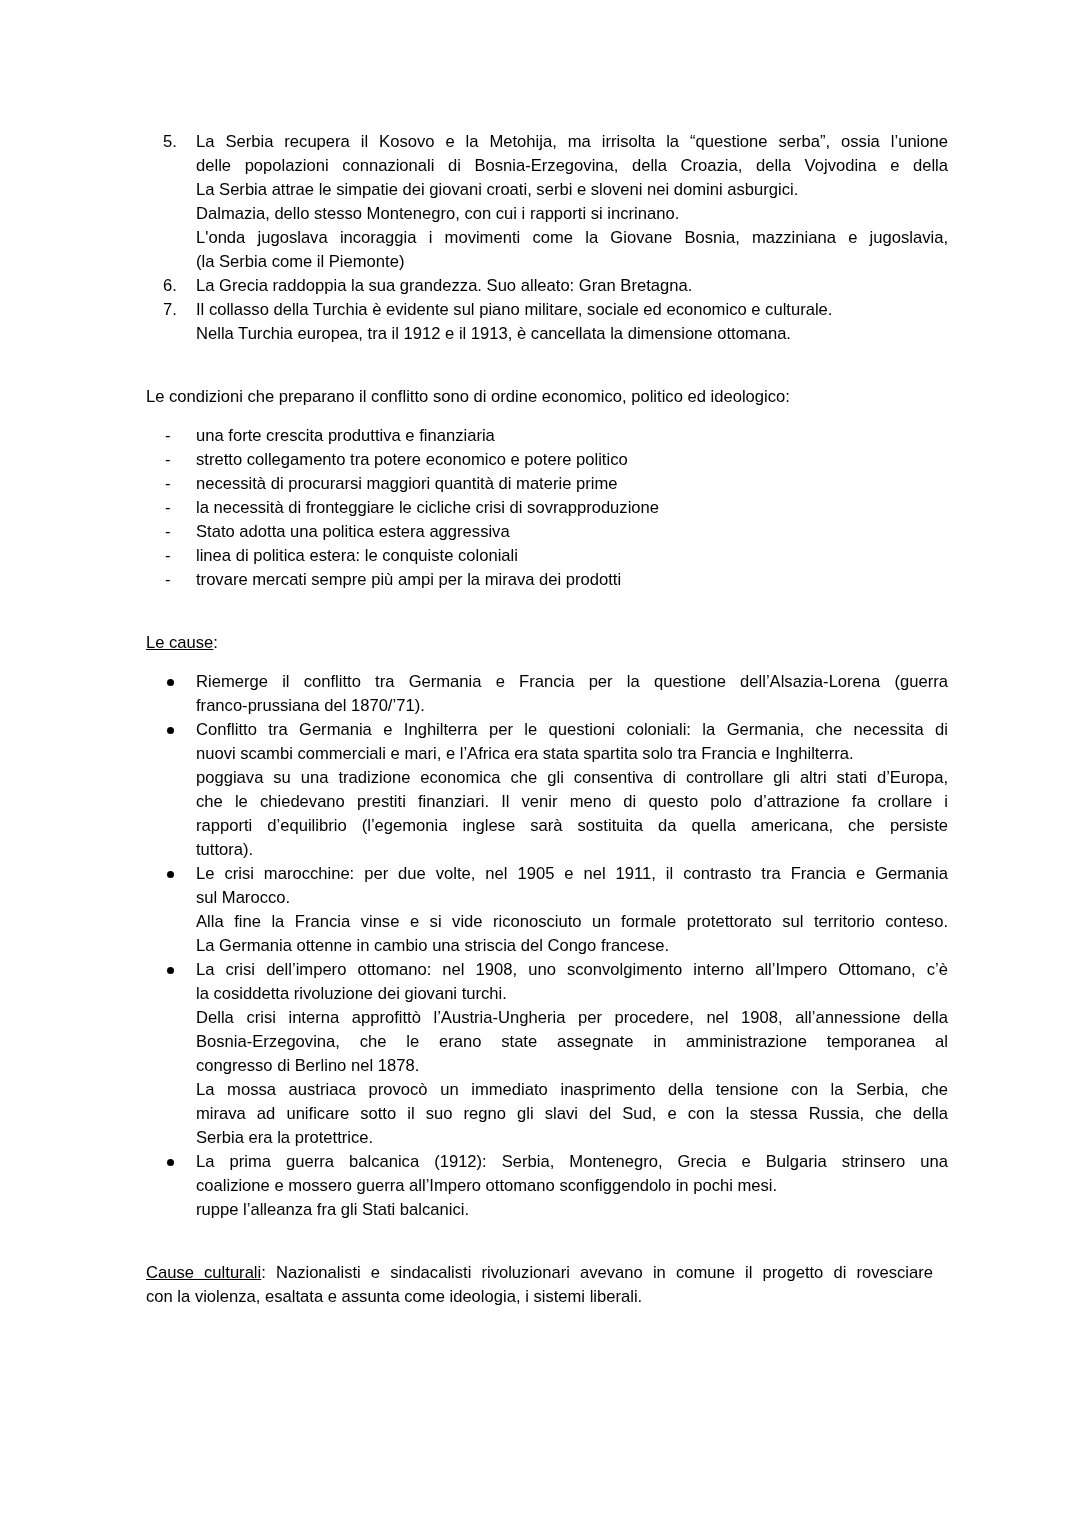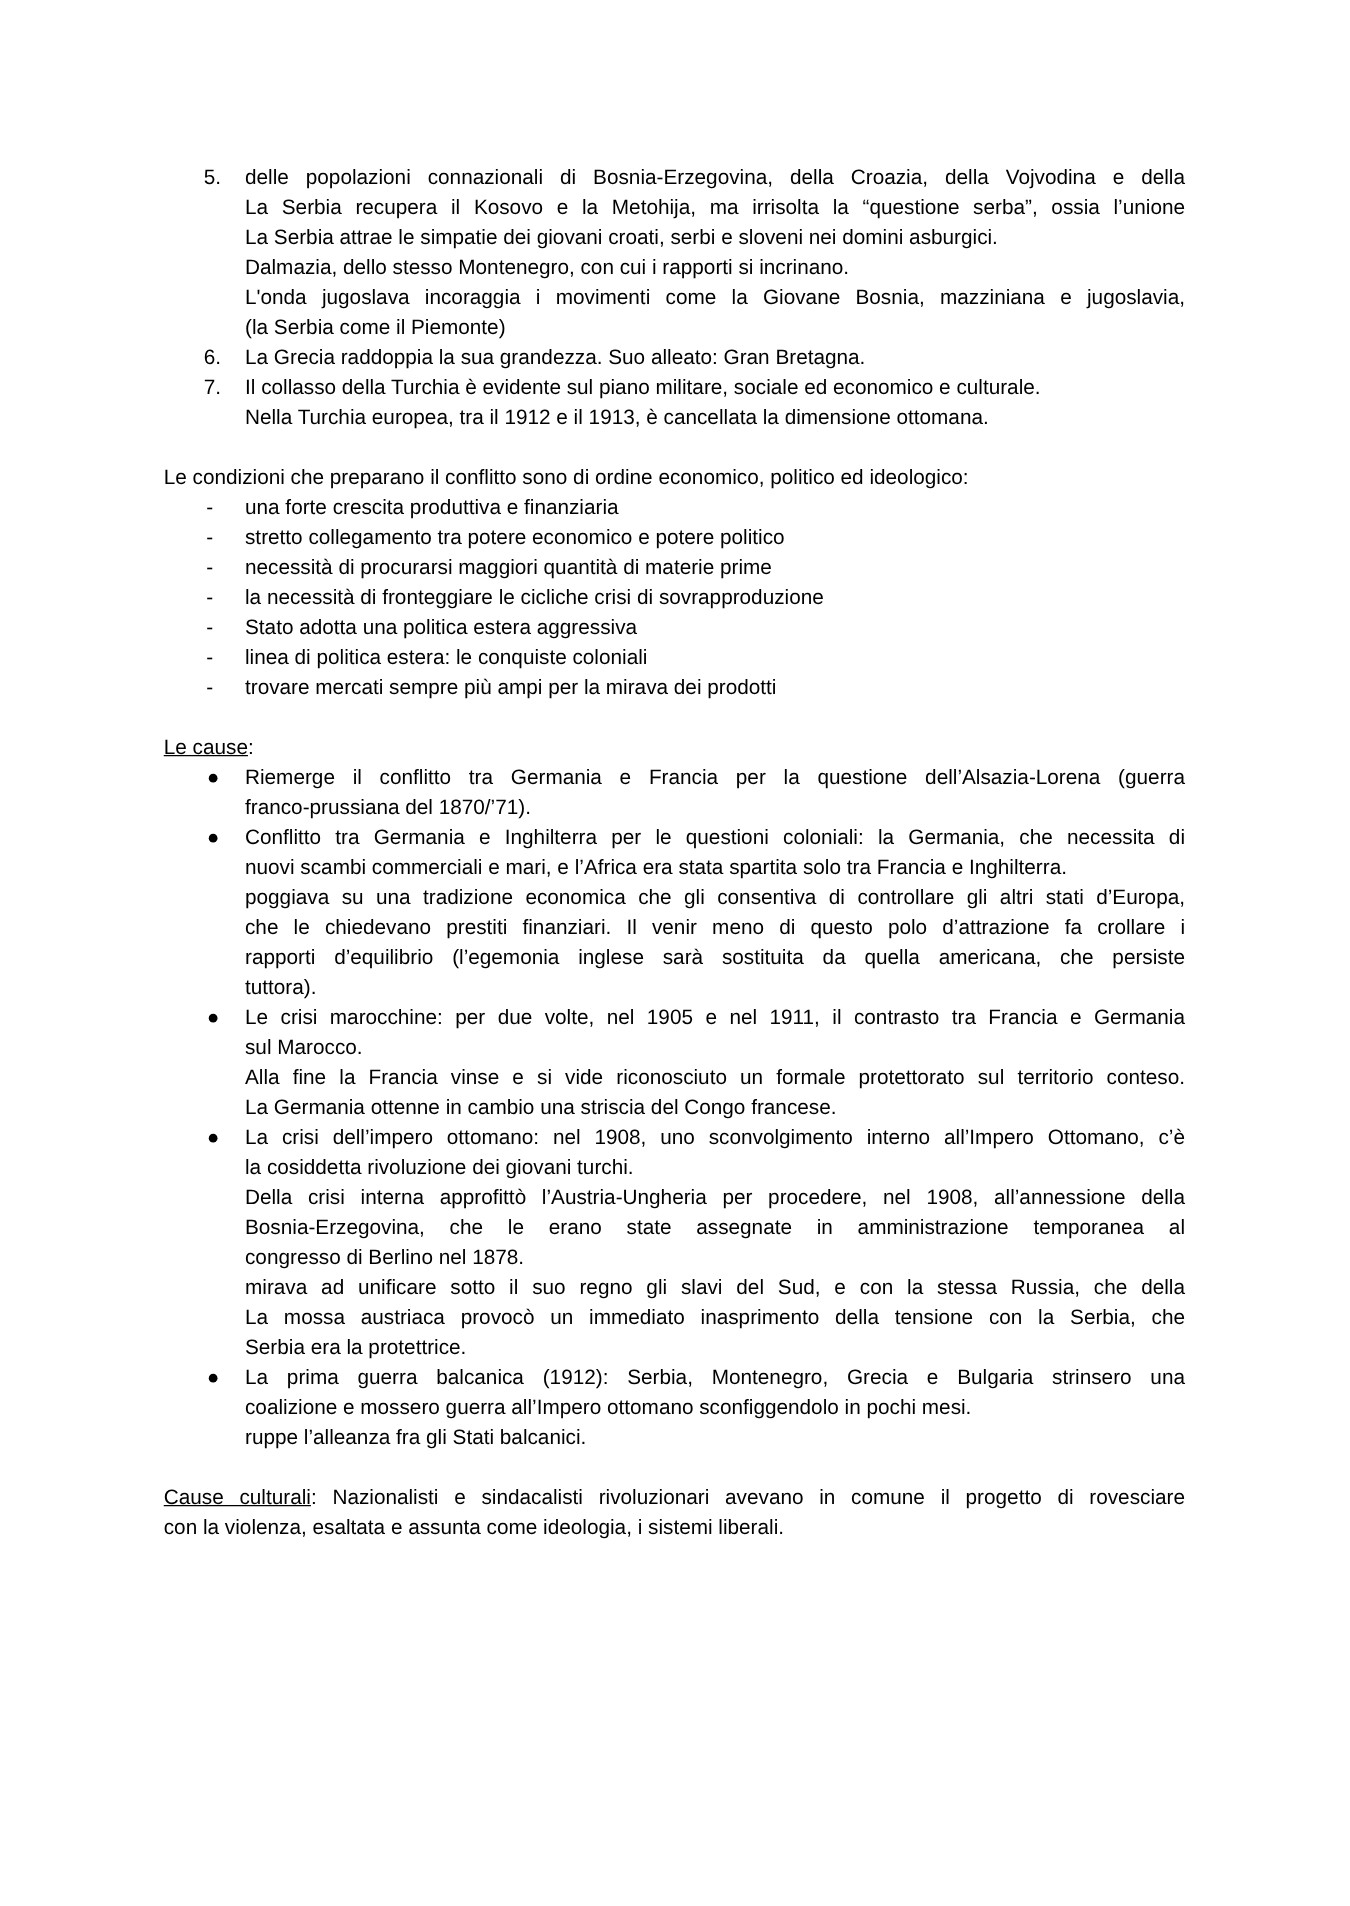--- a/index.html
+++ b/index.html
@@ -40,21 +40,21 @@
     }
     .line {
       display: block;
     }
     .just {
       text-align: justify;
       text-align-last: justify;
       display: block;
     }
     .para {
-      margin: 0;
+      margin: 15px;
     }
     .gap {
       height: 24px;
     }
     .dash-list, .bullet-list {
       margin: 0;
       padding: 0;
       list-style: none;
     }
     .dash-item, .bullet-item {
@@ -80,22 +80,22 @@
     }
   </style>
 </head>
 <body>
 
 <div class="page">
 
   <ol class="ol">
     <li class="ol-item">
       <span class="ol-marker">5.</span>
+      <span class="just">La Serbia recupera il Kosovo e la Metohija, ma irrisolta la “questione serba”, ossia l’unione</span>
       <span class="just">delle popolazioni connazionali di Bosnia-Erzegovina, della Croazia, della Vojvodina e della</span>
-      <span class="just">La Serbia recupera il Kosovo e la Metohija, ma irrisolta la “questione serba”, ossia l’unione</span>
       <span class="line">La Serbia attrae le simpatie dei giovani croati, serbi e sloveni nei domini asburgici.</span>
       <span class="line">Dalmazia, dello stesso Montenegro, con cui i rapporti si incrinano.</span>
       <span class="just">L'onda jugoslava incoraggia i movimenti come la Giovane Bosnia, mazziniana e jugoslavia,</span>
       <span class="line">(la Serbia come il Piemonte)</span>
     </li>
     <li class="ol-item">
       <span class="ol-marker">6.</span>
       <span class="line">La Grecia raddoppia la sua grandezza. Suo alleato: Gran Bretagna.</span>
     </li>
     <li class="ol-item">
@@ -143,22 +143,22 @@
       <span class="just">Alla fine la Francia vinse e si vide riconosciuto un formale protettorato sul territorio conteso.</span>
       <span class="line">La Germania ottenne in cambio una striscia del Congo francese.</span>
     </li>
     <li class="bullet-item">
       <span class="bullet-marker"></span>
       <span class="just">La crisi dell’impero ottomano: nel 1908, uno sconvolgimento interno all’Impero Ottomano, c’è</span>
       <span class="line">la cosiddetta rivoluzione dei giovani turchi.</span>
       <span class="just">Della crisi interna approfittò l’Austria-Ungheria per procedere, nel 1908, all’annessione della</span>
       <span class="just">Bosnia-Erzegovina, che le erano state assegnate in amministrazione temporanea al</span>
       <span class="line">congresso di Berlino nel 1878.</span>
+      <span class="just">La mossa austriaca provocò un immediato inasprimento della tensione con la Serbia, che</span>
       <span class="just">mirava ad unificare sotto il suo regno gli slavi del Sud, e con la stessa Russia, che della</span>
-      <span class="just">La mossa austriaca provocò un immediato inasprimento della tensione con la Serbia, che</span>
       <span class="line">Serbia era la protettrice.</span>
     </li>
     <li class="bullet-item">
       <span class="bullet-marker"></span>
       <span class="just">La prima guerra balcanica (1912): Serbia, Montenegro, Grecia e Bulgaria strinsero una</span>
       <span class="line">coalizione e mossero guerra all’Impero ottomano sconfiggendolo in pochi mesi.</span>
       <span class="line">ruppe l’alleanza fra gli Stati balcanici.</span>
     </li>
   </ul>
 

